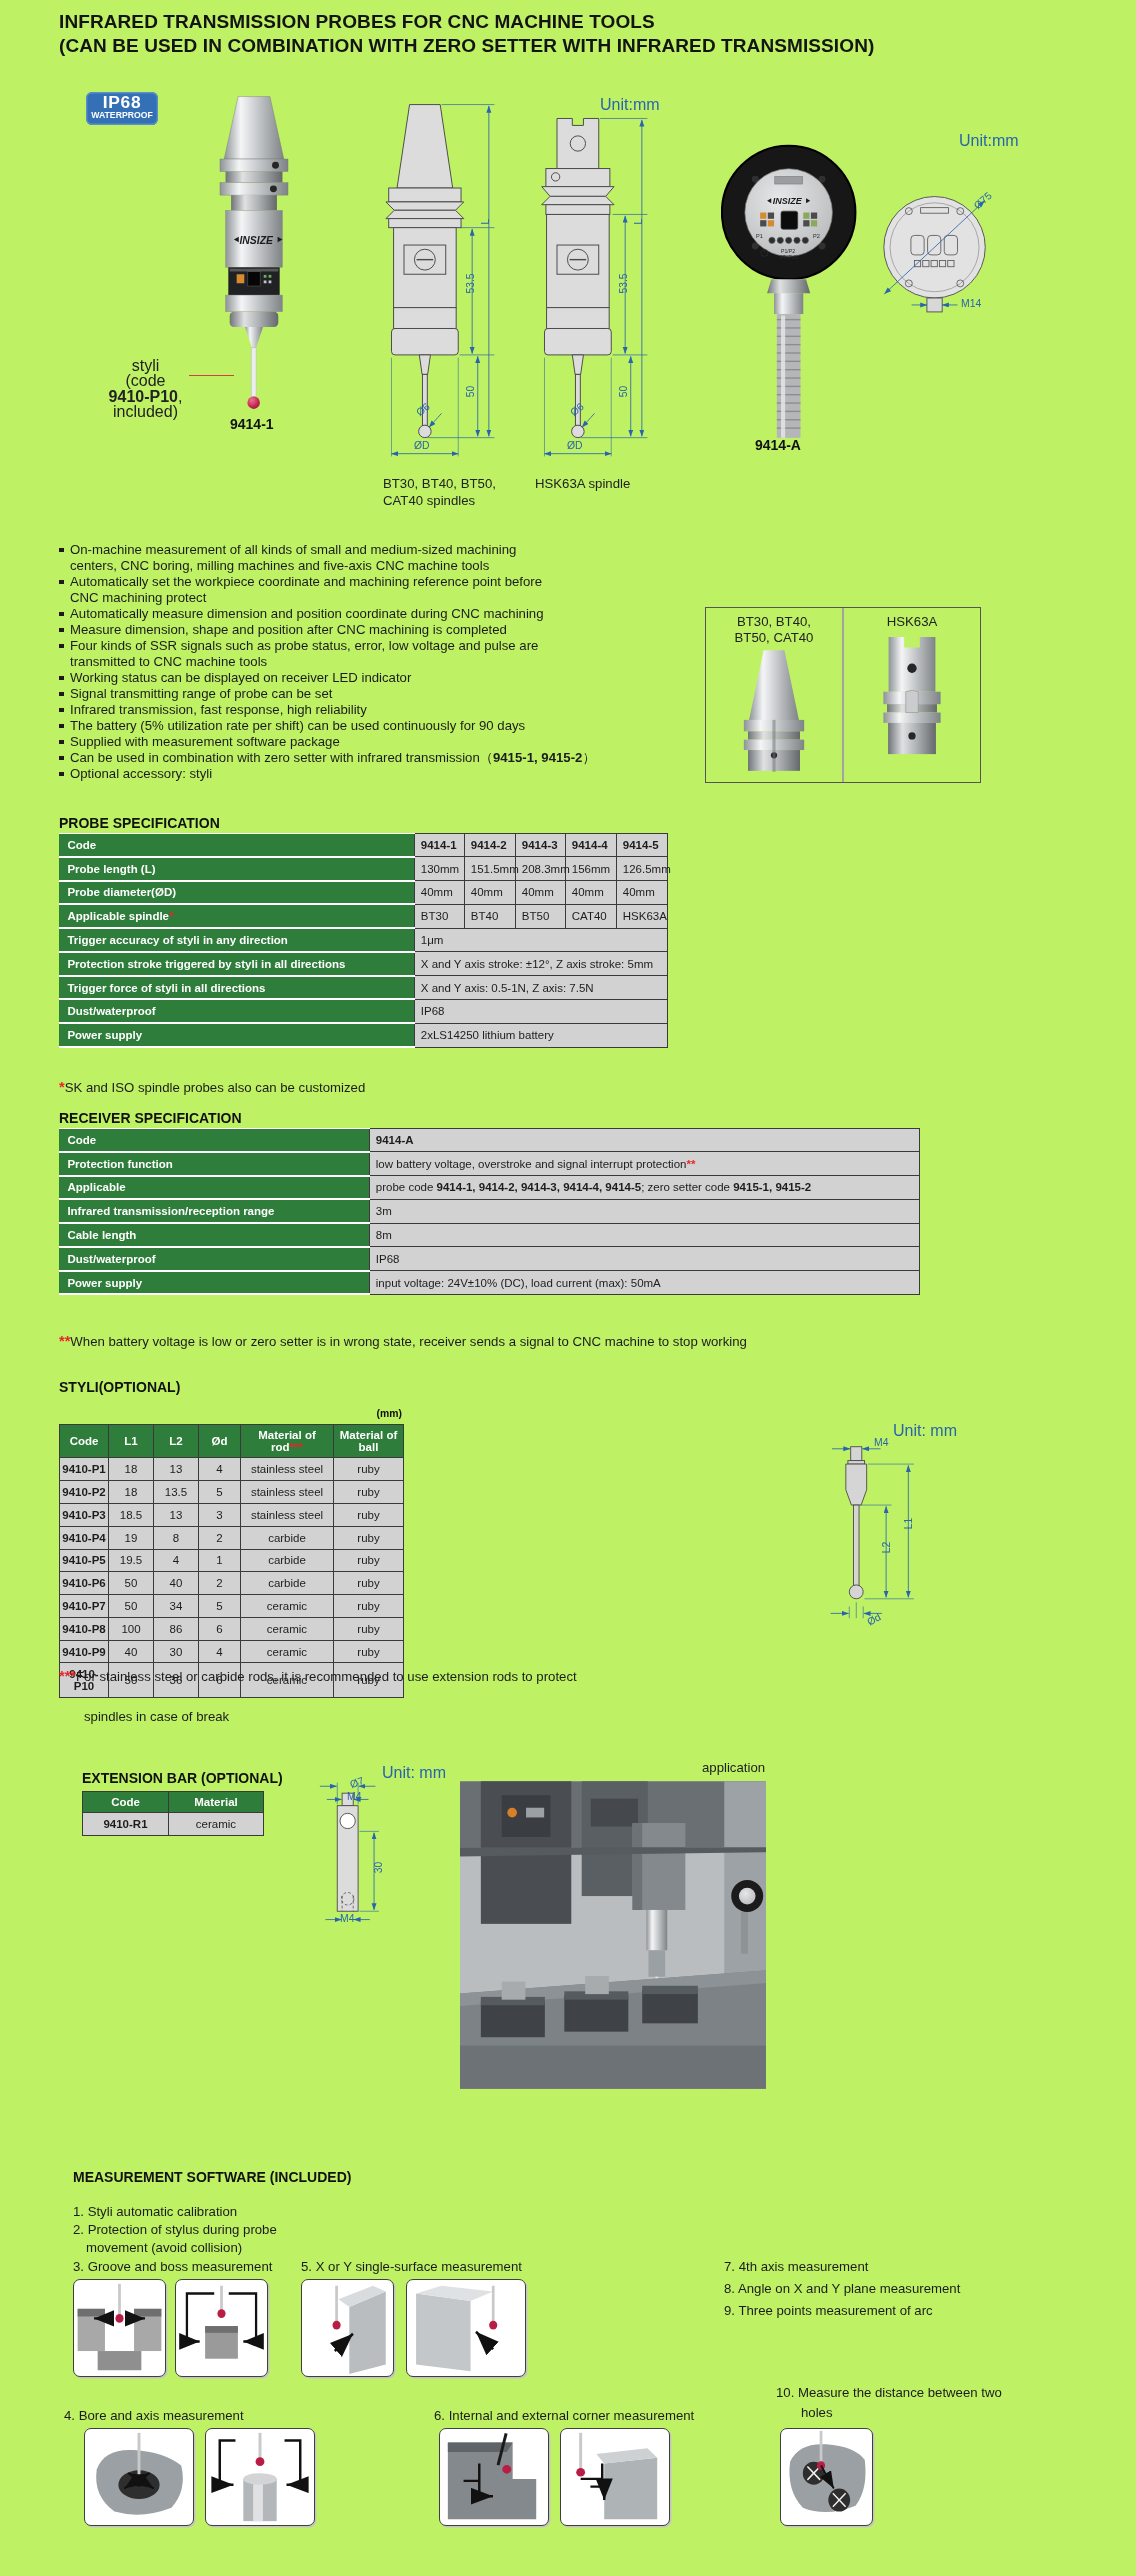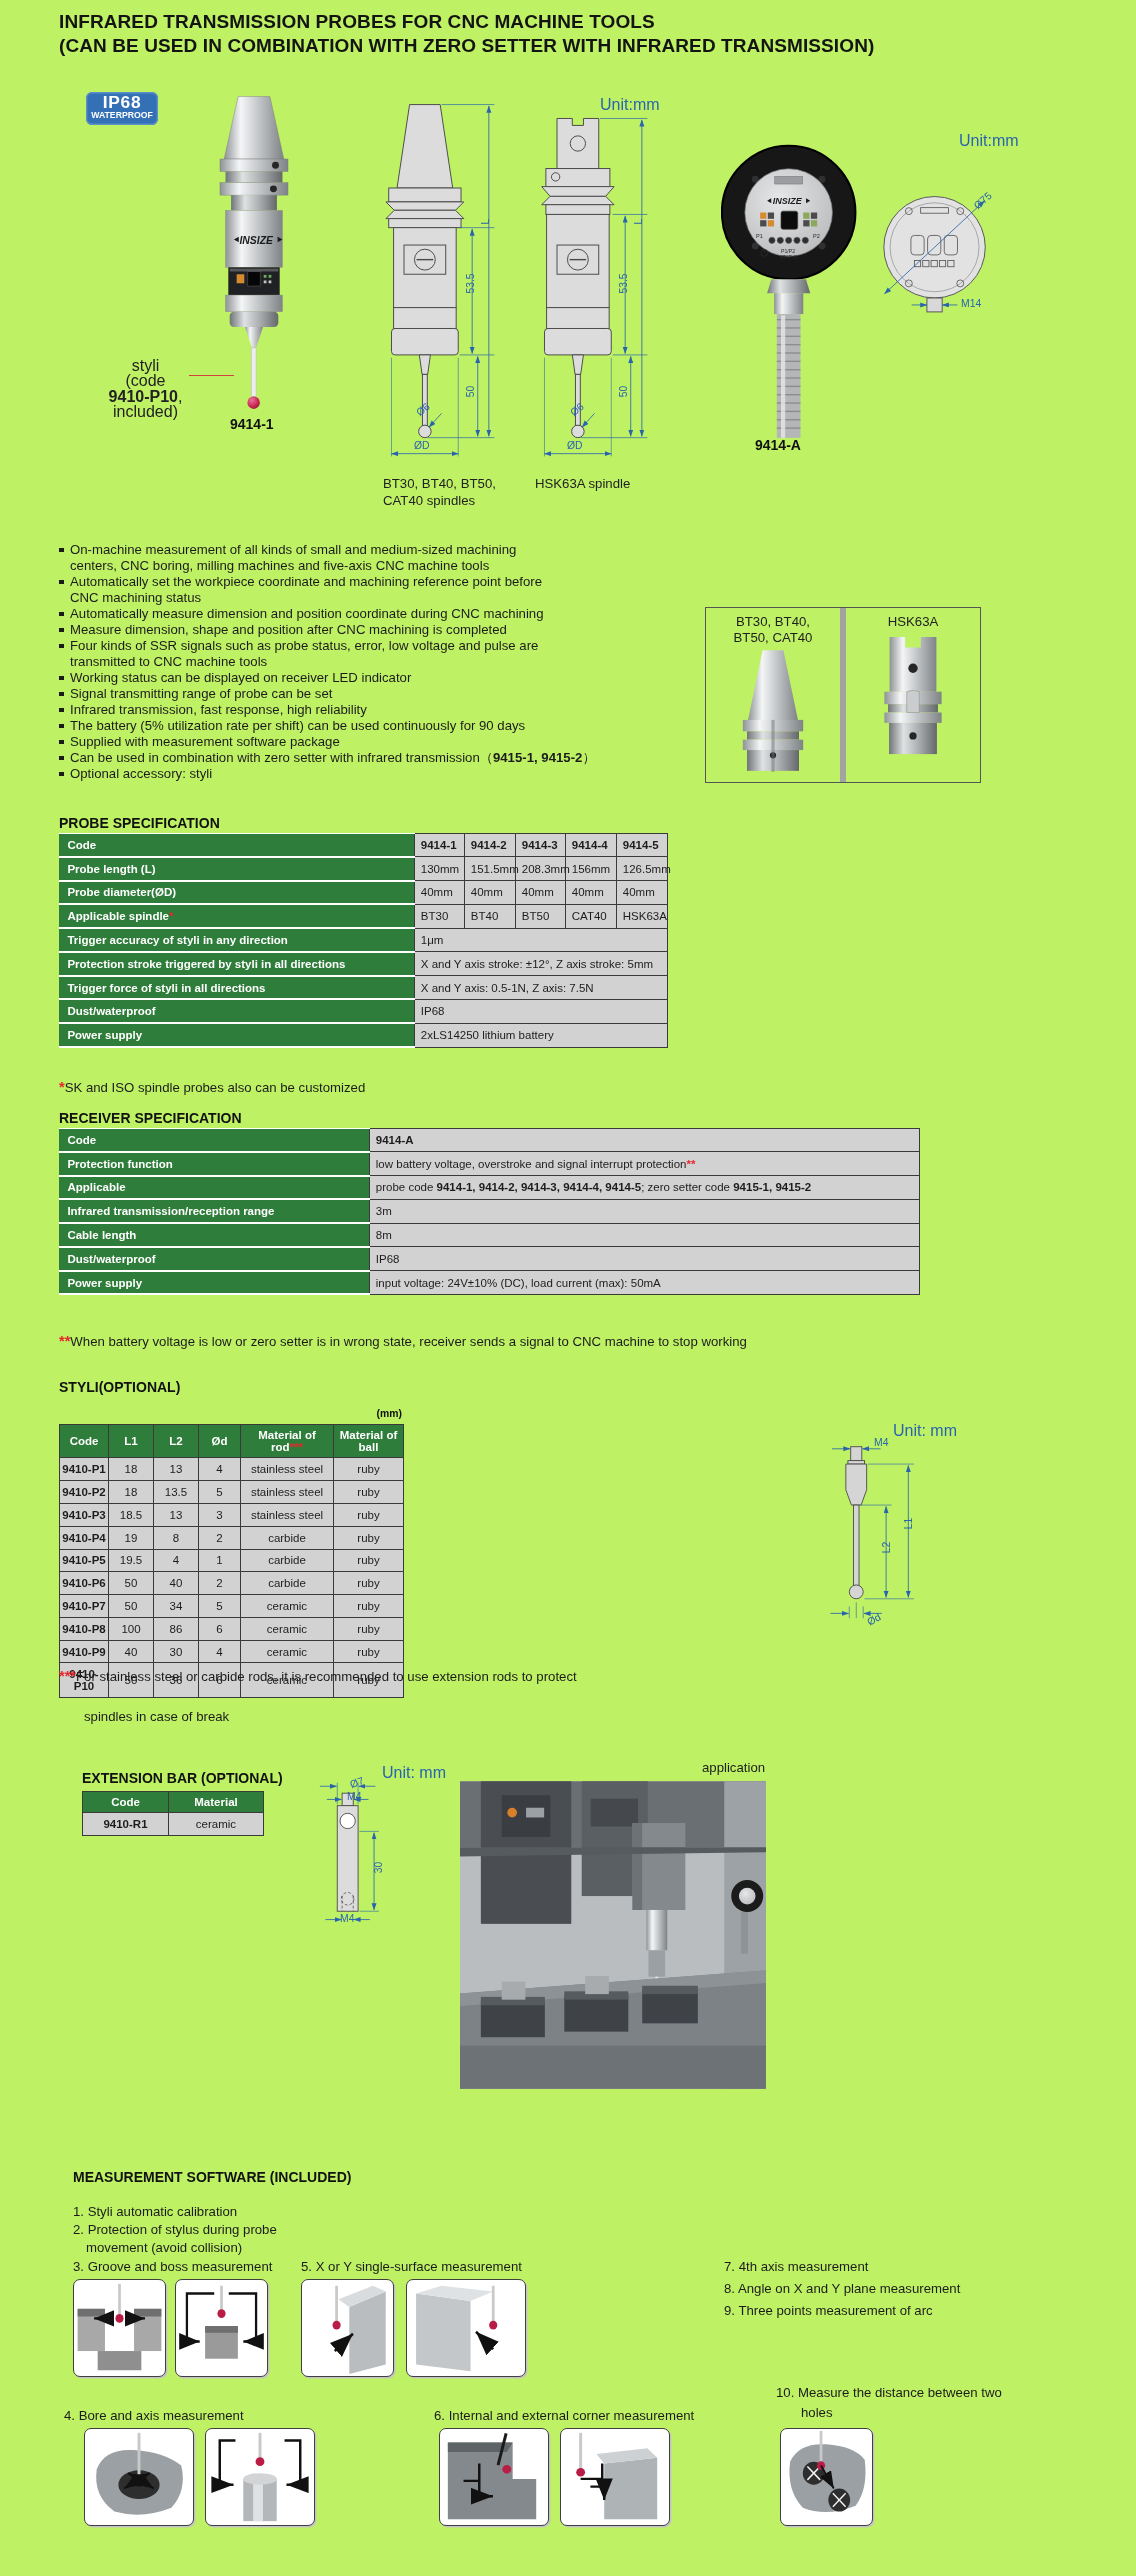--- a/index.html
+++ b/index.html
@@ -286,36 +286,36 @@
     <line x1="101" y1="188" x2="123" y2="188" stroke="#2a64ae" stroke-width="1.2" marker-start="url(#ah)"></line>
   </svg>
   <span class="abs unit" style="left:959px;top:132px;">Unit:mm</span>
   <span class="abs dim" style="left:973px;top:195px;transform:rotate(-42deg);">Ø75</span>
   <span class="abs dim" style="left:961px;top:298px;">M14</span>
 
   <div class="abs" style="left:59px;top:542px;width:682px;">
       <div class="feat-line"><span class="sq"></span><span>On-machine measurement of all kinds of small and medium-sized machining</span></div>
       <div class="feat-line cont"><span>centers, CNC boring, milling machines and five-axis CNC machine tools</span></div>
       <div class="feat-line"><span class="sq"></span><span>Automatically set the workpiece coordinate and machining reference point before</span></div>
-      <div class="feat-line cont"><span>CNC machining status</span></div>
+      <div class="feat-line cont"><span>CNC machining protect</span></div>
       <div class="feat-line"><span class="sq"></span><span>Automatically measure dimension and position coordinate during CNC machining</span></div>
       <div class="feat-line"><span class="sq"></span><span>Measure dimension, shape and position after CNC machining is completed</span></div>
       <div class="feat-line"><span class="sq"></span><span>Four kinds of SSR signals such as probe status, error, low voltage and pulse are</span></div>
       <div class="feat-line cont"><span>transmitted to CNC machine tools</span></div>
       <div class="feat-line"><span class="sq"></span><span>Working status can be displayed on receiver LED indicator</span></div>
       <div class="feat-line"><span class="sq"></span><span>Signal transmitting range of probe can be set</span></div>
       <div class="feat-line"><span class="sq"></span><span>Infrared transmission, fast response, high reliability</span></div>
       <div class="feat-line"><span class="sq"></span><span>The battery (5% utilization rate per shift) can be used continuously for 90 days</span></div>
       <div class="feat-line"><span class="sq"></span><span>Supplied with measurement software package</span></div>
       <div class="feat-line"><span class="sq"></span><span>Can be used in combination with zero setter with infrared transmission（</span><span class="b">9415-1, 9415-2</span><span>）</span></div>
       <div class="feat-line"><span class="sq"></span><span>Optional accessory: styli</span></div>
     </div>
 
   <div class="abs box" style="left:705px;top:607px;width:274px;height:174px;display:flex;">
-    <div style="width:50%;border-right:6px solid #a3a3a3;text-align:center;">
+    <div style="width:50%;border-right:2px solid #a3a3a3;text-align:center;">
       <div class="caption" style="margin-top:5.6px;">
         <div>BT30, BT40,</div>
         <div>BT50, CAT40</div>
       </div>
       <svg width="104" height="125" viewBox="0 0 200 240">
         <polygon points="80,6 120,6 148,140 52,140" fill="url(#metal)"></polygon>
         <rect x="42" y="140" width="116" height="22" fill="url(#metal)"></rect>
         <rect x="50" y="162" width="100" height="16" fill="url(#metal2)"></rect>
         <rect x="42" y="178" width="116" height="20" fill="url(#metal)"></rect>
         <rect x="50" y="198" width="100" height="40" fill="url(#metal2)"></rect>

